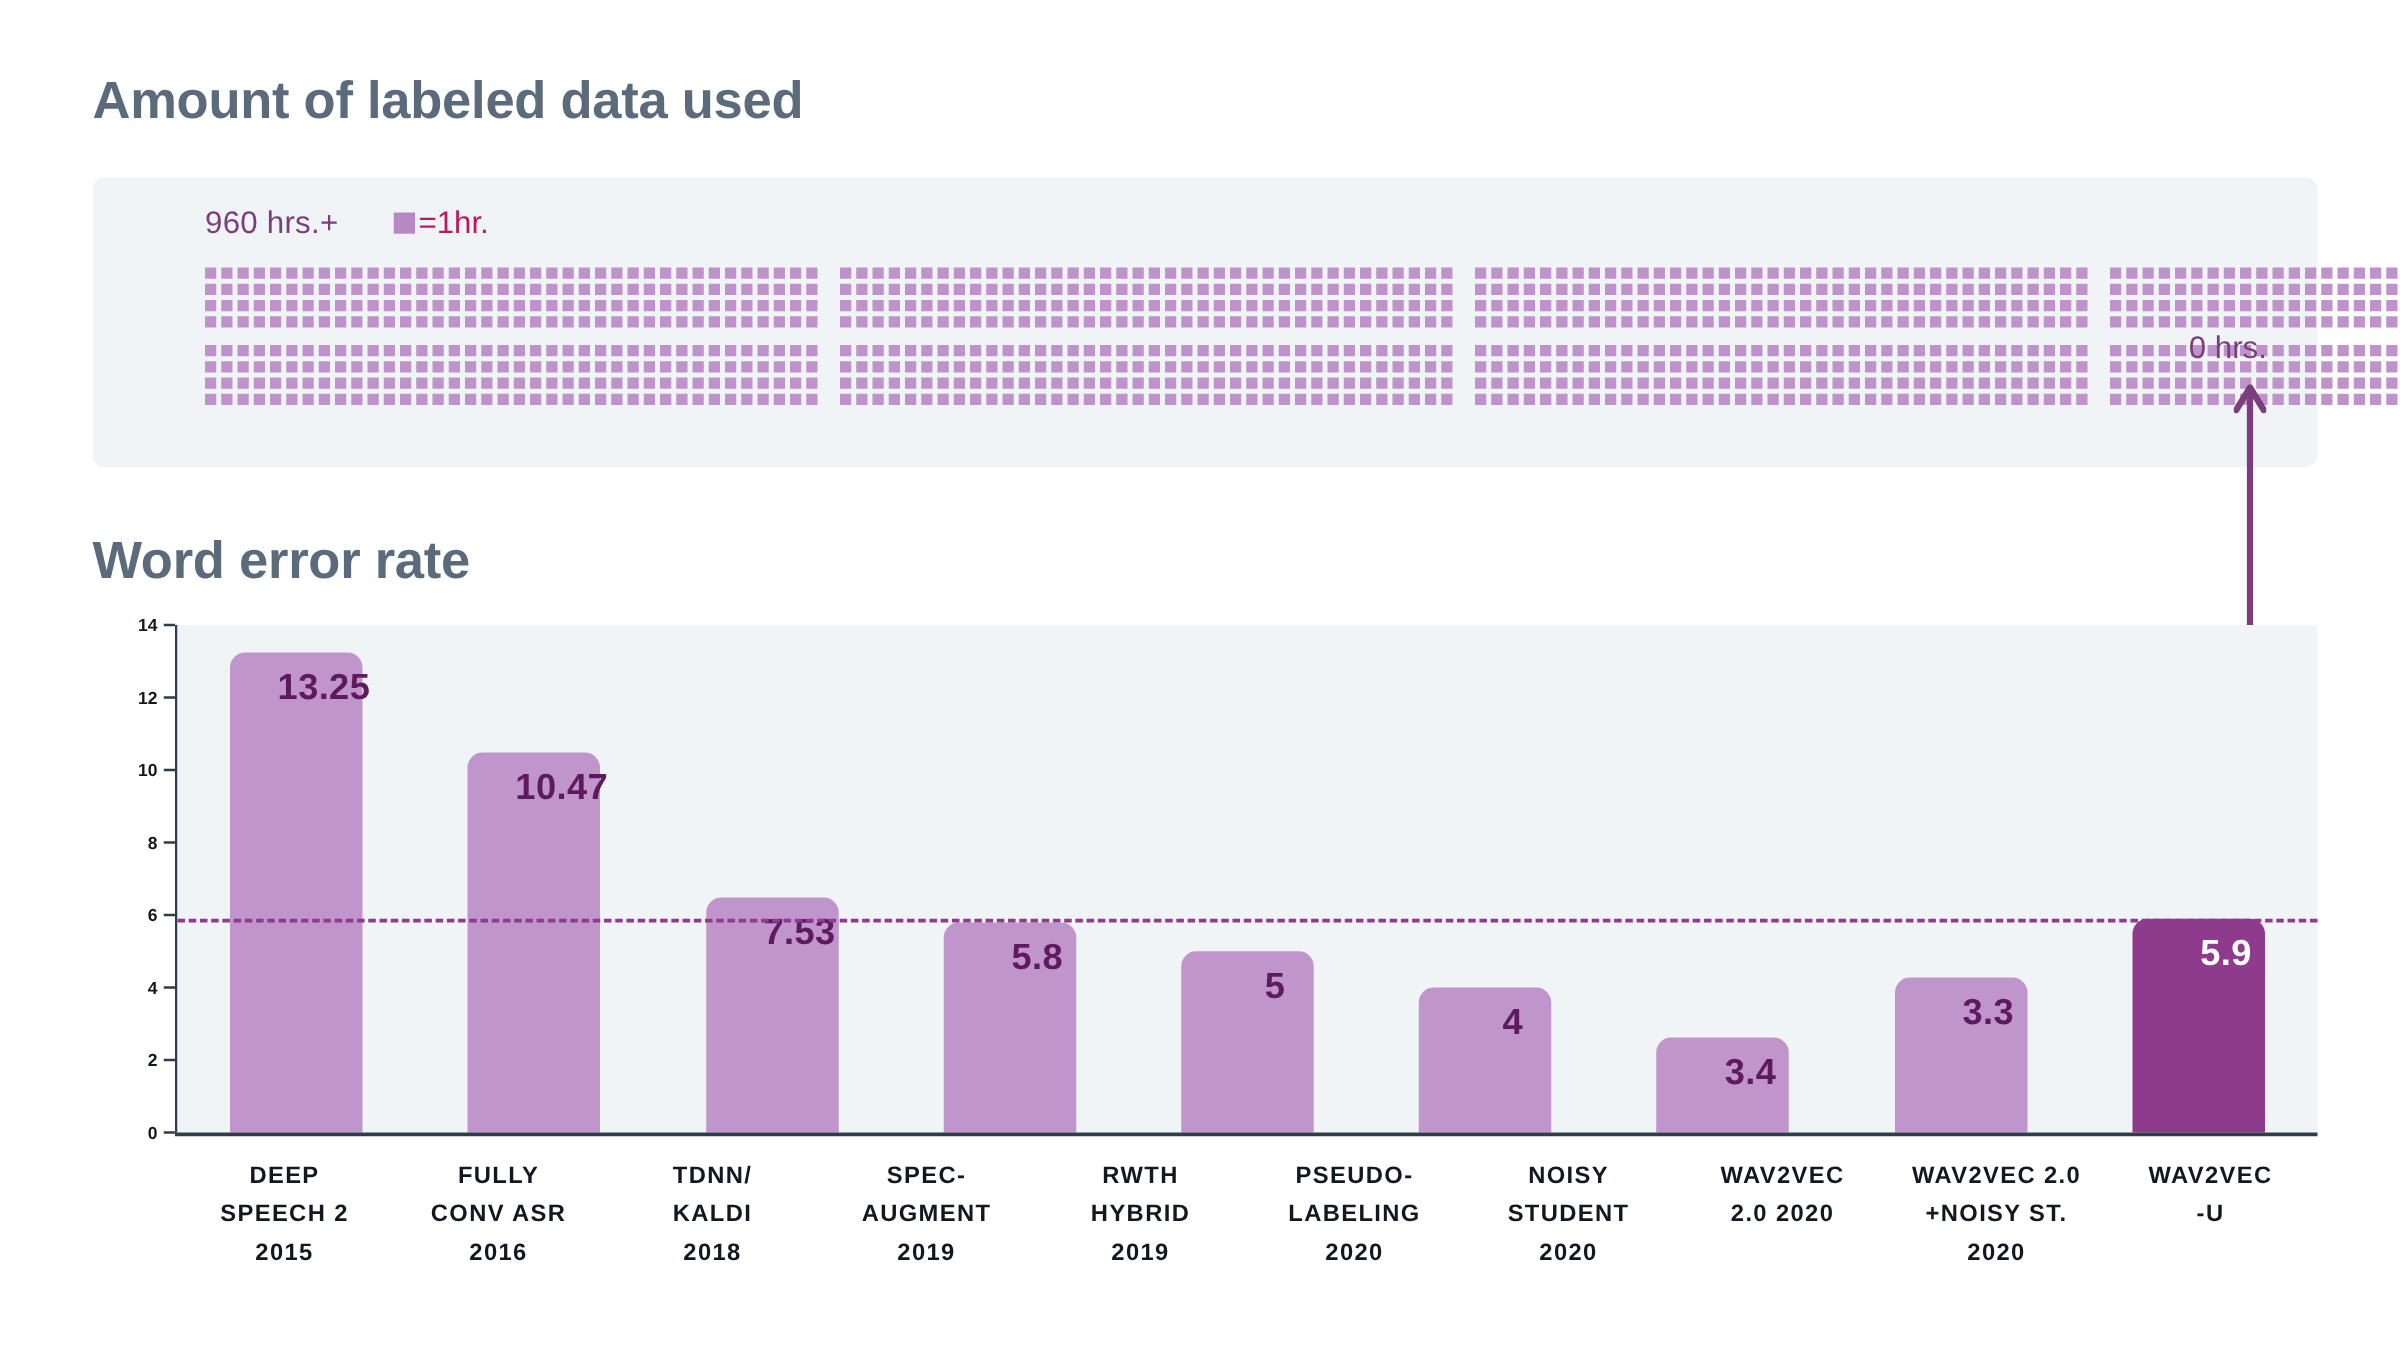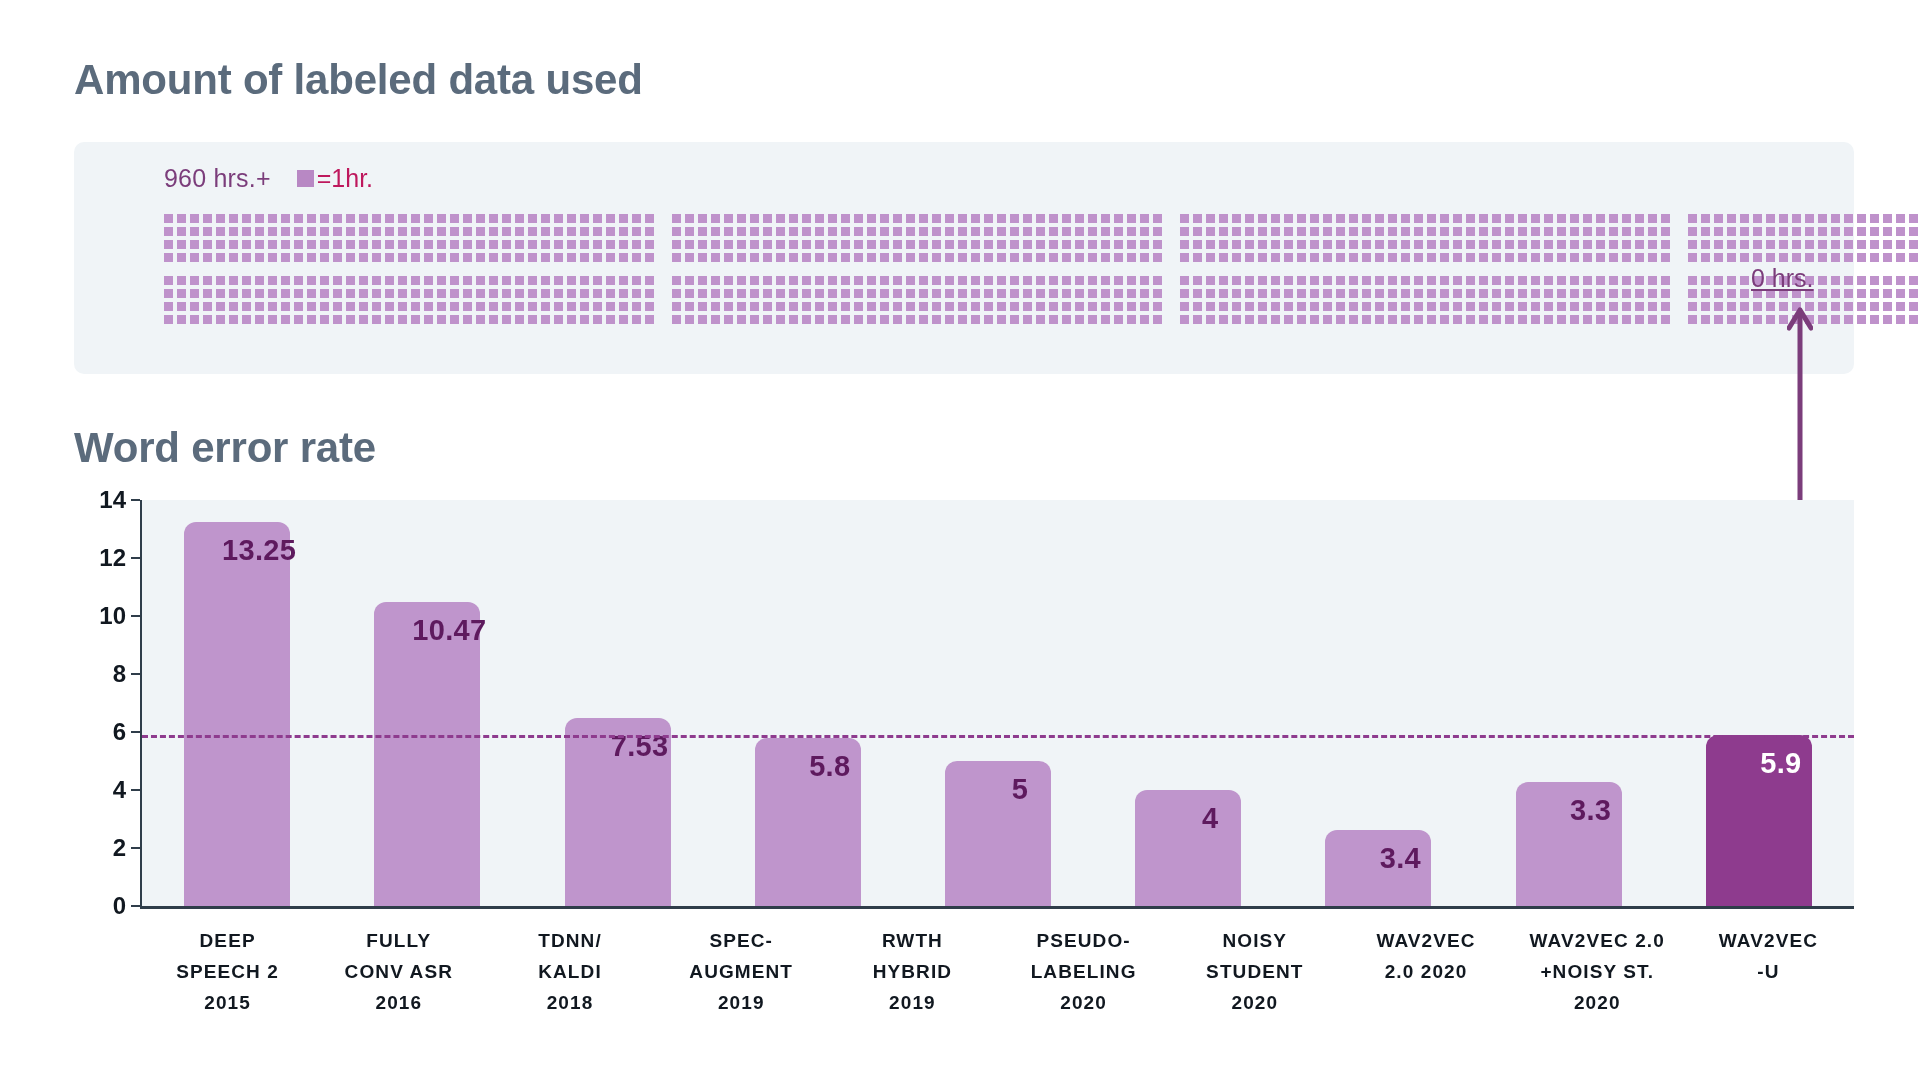--- a/index.html
+++ b/index.html
@@ -43,21 +43,21 @@
     background: #f0f4f7;
     border-radius: 10px;
   }
 
   .legend-row {
     position: absolute;
     left: 90px;
     top: 22px;
     display: flex;
     align-items: center;
-    gap: 26px;
+    gap: 44px;
   }
   .legend-hours {
     font-size: 25px;
     color: #7b3d7b;
     letter-spacing: 0.2px;
   }
   .legend-key {
     display: flex;
     align-items: center;
     gap: 3px;
@@ -100,21 +100,20 @@
   }
 
   
   #zero-hrs-callout {
     position: absolute;
     left: 1751px;
     top: 264px;
     font-size: 25px;
     color: #7b3d7b;
     white-space: nowrap;
-    text-decoration: underline;
   }
   #zero-hrs-arrow {
     position: absolute;
     left: 1787px;
     top: 300px;
     width: 26px;
     height: 440px;
   }
 
   
@@ -194,21 +193,21 @@
   }
   .y-tick {
     position: absolute;
     right: 0;
     display: flex;
     align-items: center;
     gap: 5px;
     transform: translateY(-50%);
   }
   .y-tick-label {
-    font-size: 24px;
+    font-size: 14px;
     font-weight: bold;
     color: #111820;
     text-align: right;
     min-width: 28px;
   }
   .y-tick-mark {
     width: 9px;
     height: 2px;
     background: #2f3d4a;
   }

